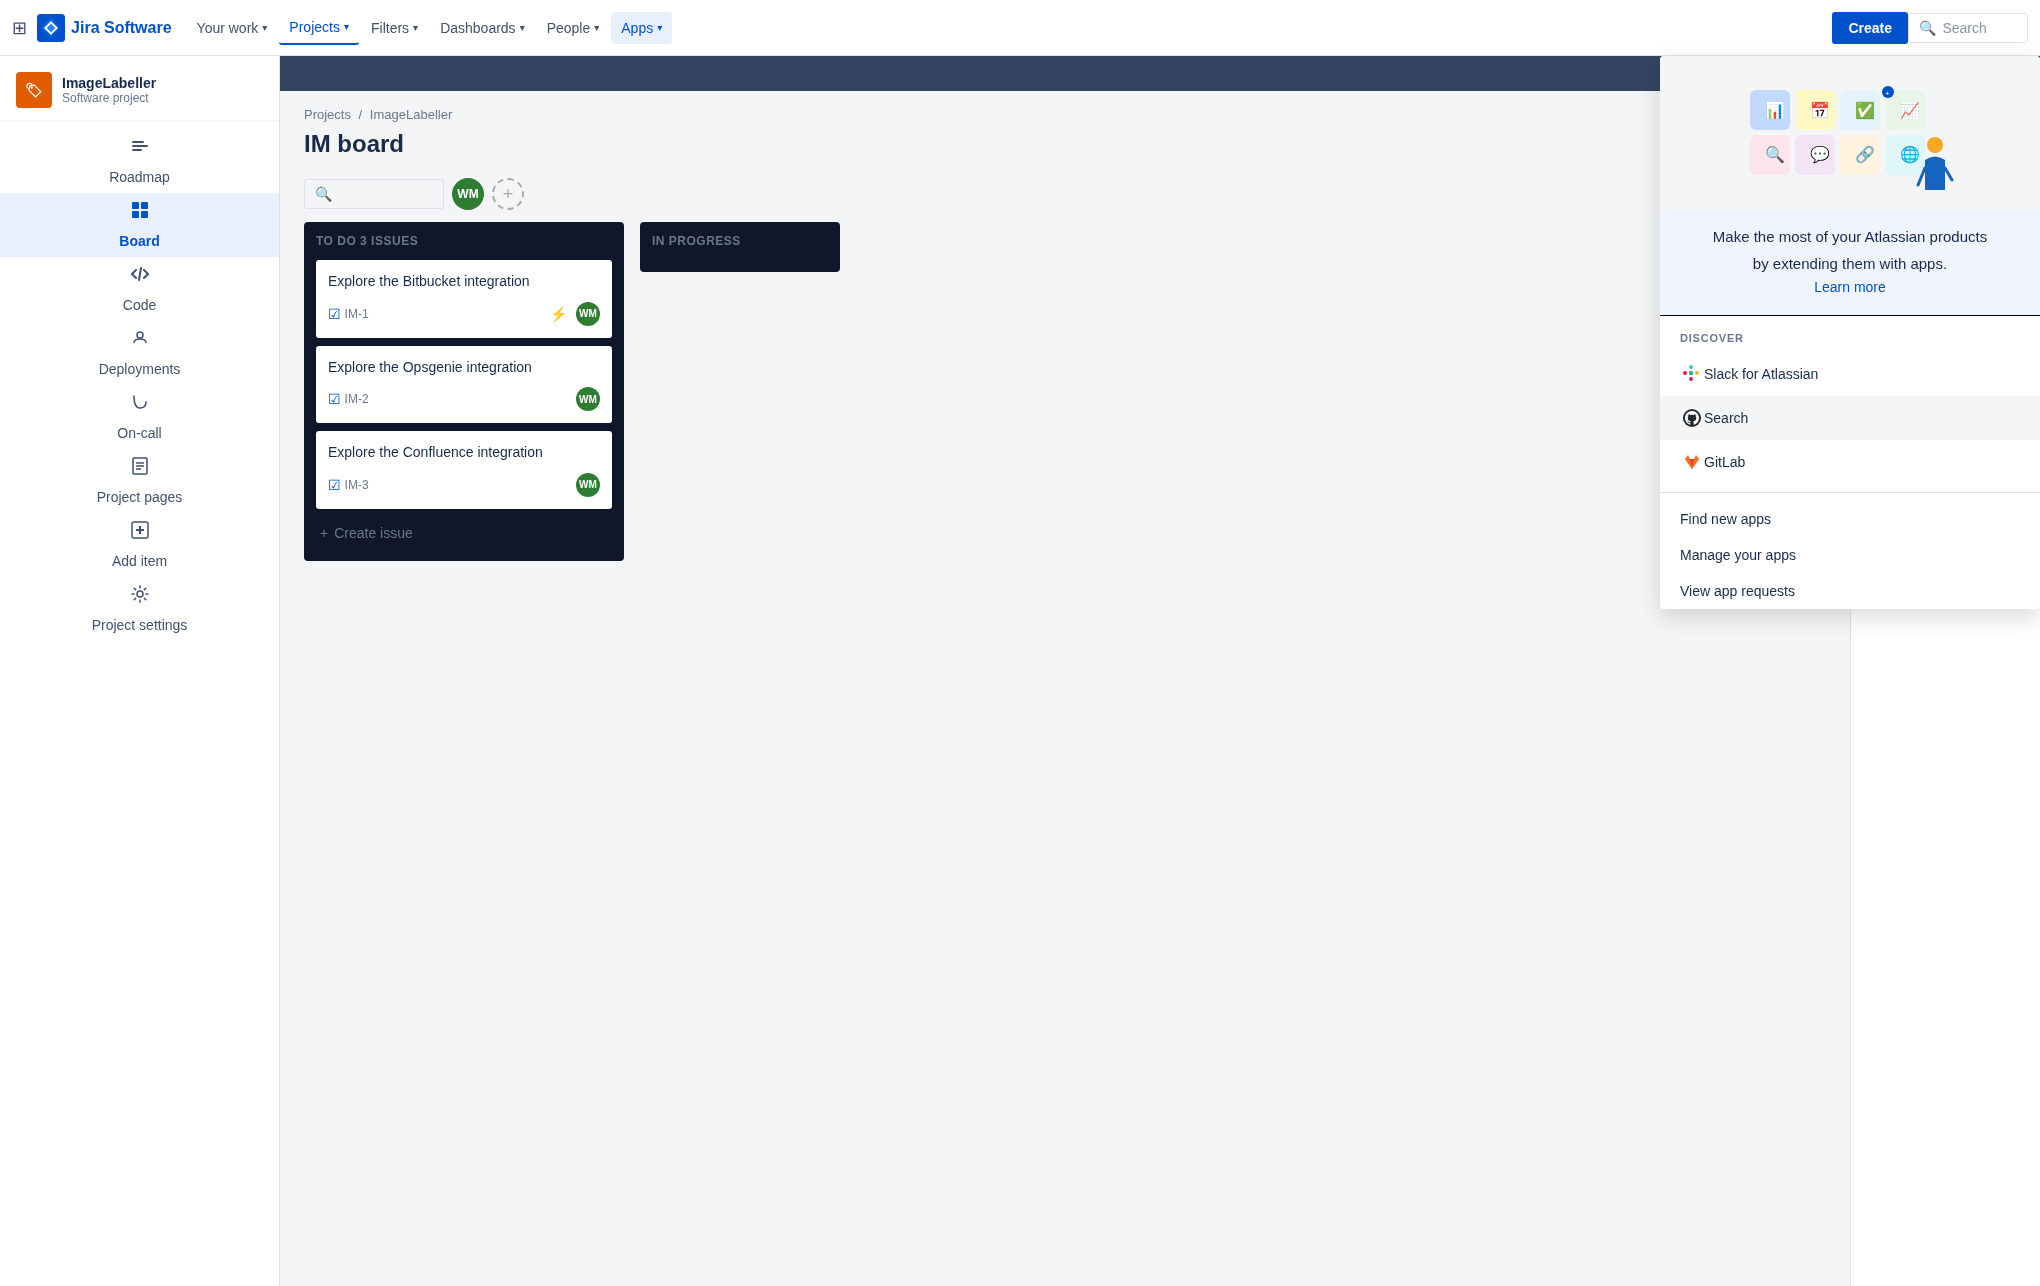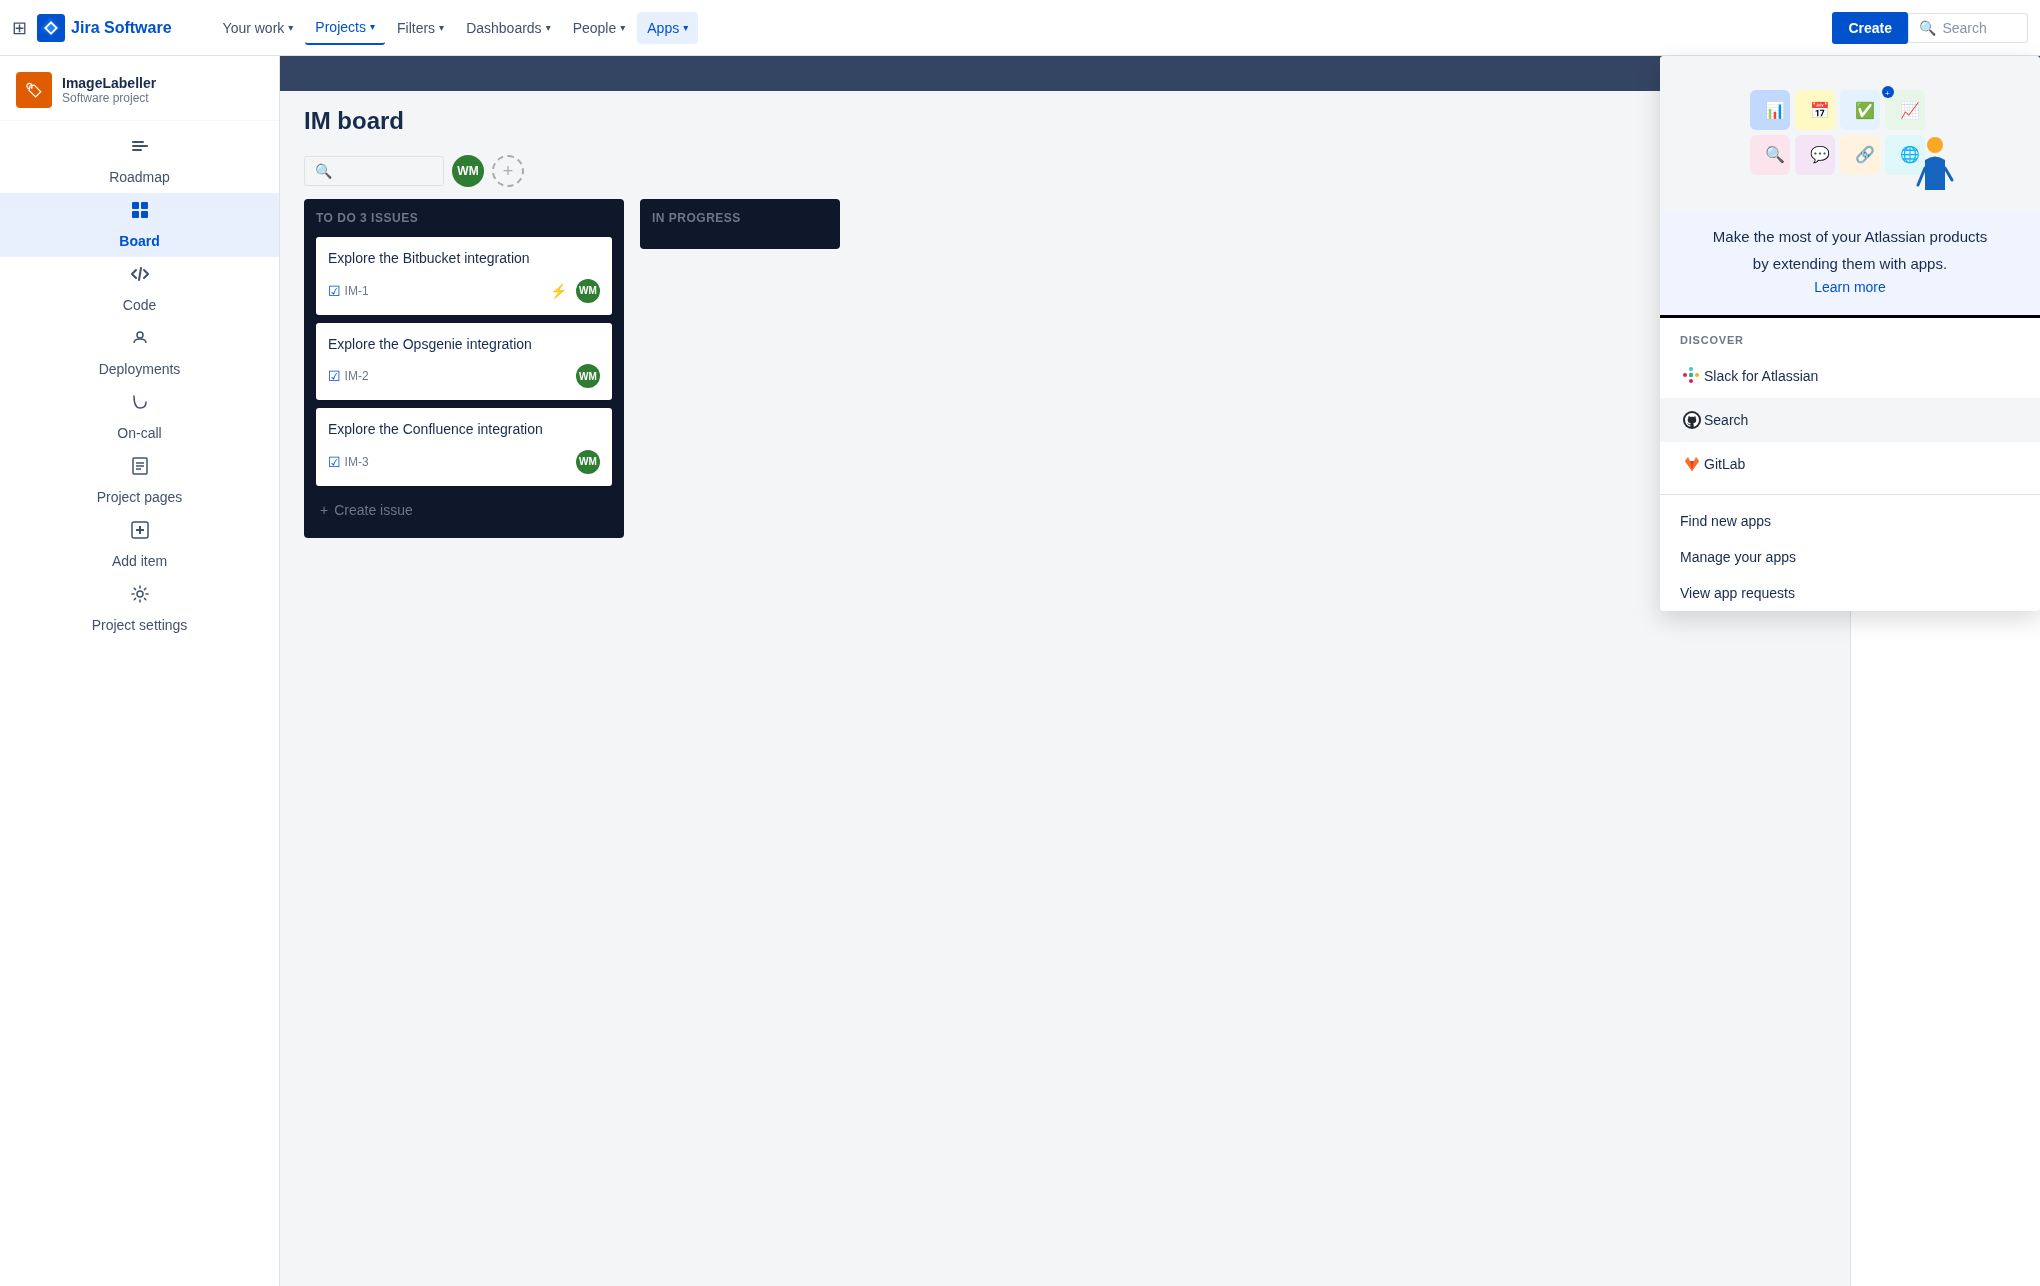--- a/index.html
+++ b/index.html
@@ -5,21 +5,21 @@
     * { box-sizing: border-box; margin: 0; padding: 0; }
     body { font-family: -apple-system, BlinkMacSystemFont, 'Segoe UI', sans-serif; font-size: 14px; background: #f4f5f7; }
 
     
     .topnav {
       display: flex; align-items: center; height: 56px;
       background: #fff; border-bottom: 1px solid #dfe1e6;
       padding: 0 12px; position: relative; z-index: 200;
     }
     .topnav-grid-icon { color: #42526e; margin-right: 10px; cursor: pointer; font-size: 18px; }
-    .topnav-logo { display: flex; align-items: center; gap: 6px; margin-right: 41px; }
+    .topnav-logo { display: flex; align-items: center; gap: 6px; margin-right: 15px; }
     .topnav-logo-diamond { width: 28px; height: 28px; }
     .topnav-logo-text { font-size: 16px; font-weight: 600; color: #0052cc; }
     .topnav-links { display: flex; align-items: center; gap: 2px; flex: 1; }
     .topnav-link {
       padding: 8px 10px; border-radius: 3px; cursor: pointer;
       color: #42526e; font-size: 14px; display: flex; align-items: center; gap: 4px;
       white-space: nowrap;
     }
     .topnav-link.active { color: #0052cc; border-bottom: 2px solid #0052cc; }
     .topnav-link.apps-active { background: #e8f0fe; color: #0052cc; border-radius: 4px; }
@@ -121,21 +121,21 @@
       position: fixed; top: 56px; right: 0;
       width: 380px; background: #fff;
       box-shadow: 0 8px 24px rgba(0,0,0,0.15); border-radius: 4px;
       z-index: 300; overflow: hidden;
     }
     .apps-illustration {
       background: #f4f5f7; padding: 24px 24px 0 24px;
       display: flex; justify-content: center; align-items: center;
     }
     .apps-promo {
-      background: #f0f4ff; padding: 16px 24px 20px 24px; text-align: center; border-bottom: 3px solid #000000;
+      background: #f0f4ff; padding: 16px 24px 20px 24px; text-align: center; border-bottom: 1px solid #000000;
     }
     .apps-promo-title { font-size: 15px; color: #172b4d; line-height: 1.5; margin-bottom: 4px; }
     .apps-promo-link { color: #0052cc; text-decoration: none; font-size: 14px; }
     .apps-section { padding: 16px 0 0 0; }
     .apps-discover-label {
       font-size: 11px; font-weight: 700; color: #6b778c; text-transform: uppercase;
       padding: 0 20px 8px 20px; letter-spacing: 0.8px;
     }
     .apps-item {
       display: flex; align-items: center; 
@@ -295,20 +295,25 @@
   </aside>
 
   <div class="content-area">
 
     <div class="upgrade-banner">
       <span>Does you</span>
         <a href="#">ur Standard plan.</a>
     </div>
 
     <div class="board-header">
+      <div class="breadcrumb">
+        <a href="#">Projects</a>
+        <span class="breadcrumb-sep">/</span>
+        <span>ImageLabeller</span>
+      </div>
       <h1 class="board-title">IM board</h1>
     </div>
 
     <div class="board-controls">
       <div class="board-search">
         <span>🔍</span>
         <input type="text" placeholder="" style="">
       </div>
       <div class="avatar-circle">WM</div>
       <div class="avatar-add">+</div>

